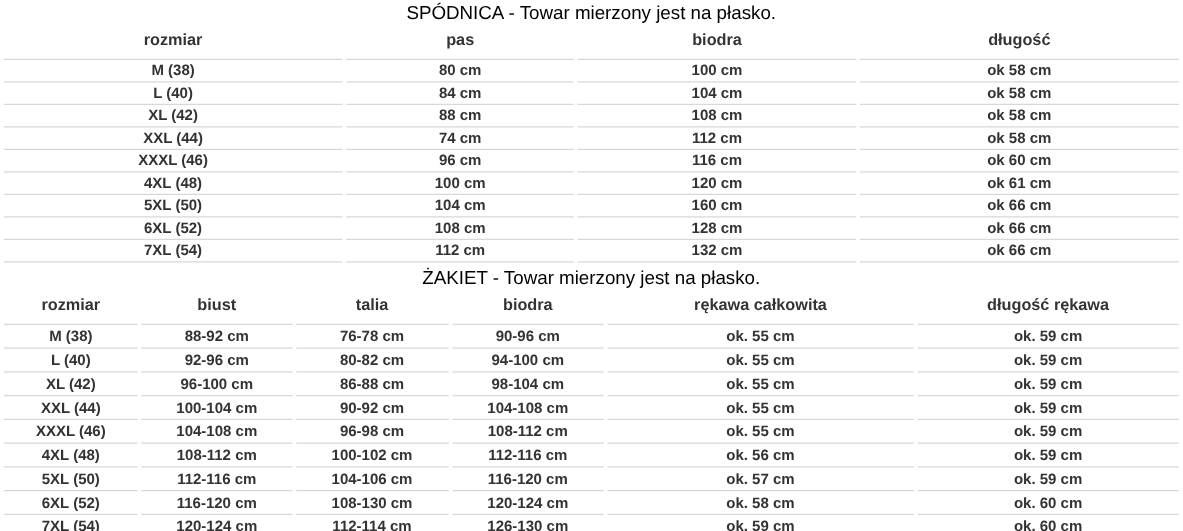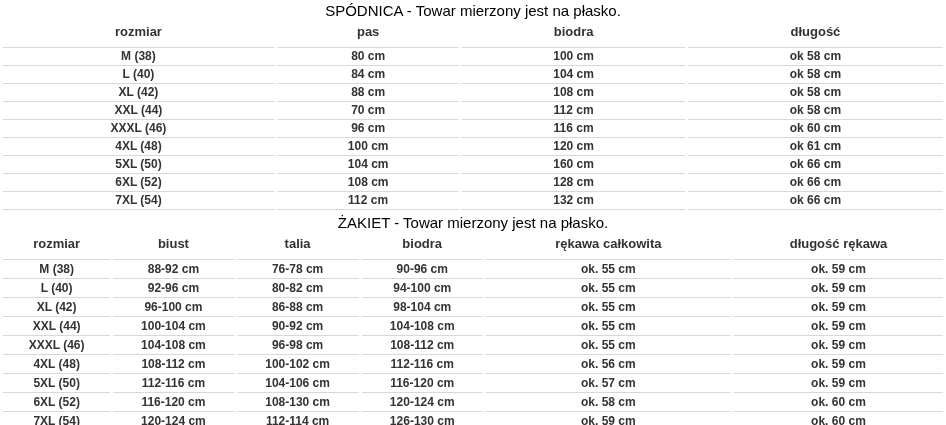--- a/index.html
+++ b/index.html
@@ -93,21 +93,21 @@
             <td>ok 58 cm</td>
           </tr>
           <tr>
             <td>XL (42)</td>
             <td>88 cm</td>
             <td>108 cm</td>
             <td>ok 58 cm</td>
           </tr>
           <tr>
             <td>XXL (44)</td>
-            <td>70 cm</td>
+            <td>74 cm</td>
             <td>112 cm</td>
             <td>ok 58 cm</td>
           </tr>
           <tr>
             <td>XXXL (46)</td>
             <td>96 cm</td>
             <td>116 cm</td>
             <td>ok 60 cm</td>
           </tr>
           <tr>

